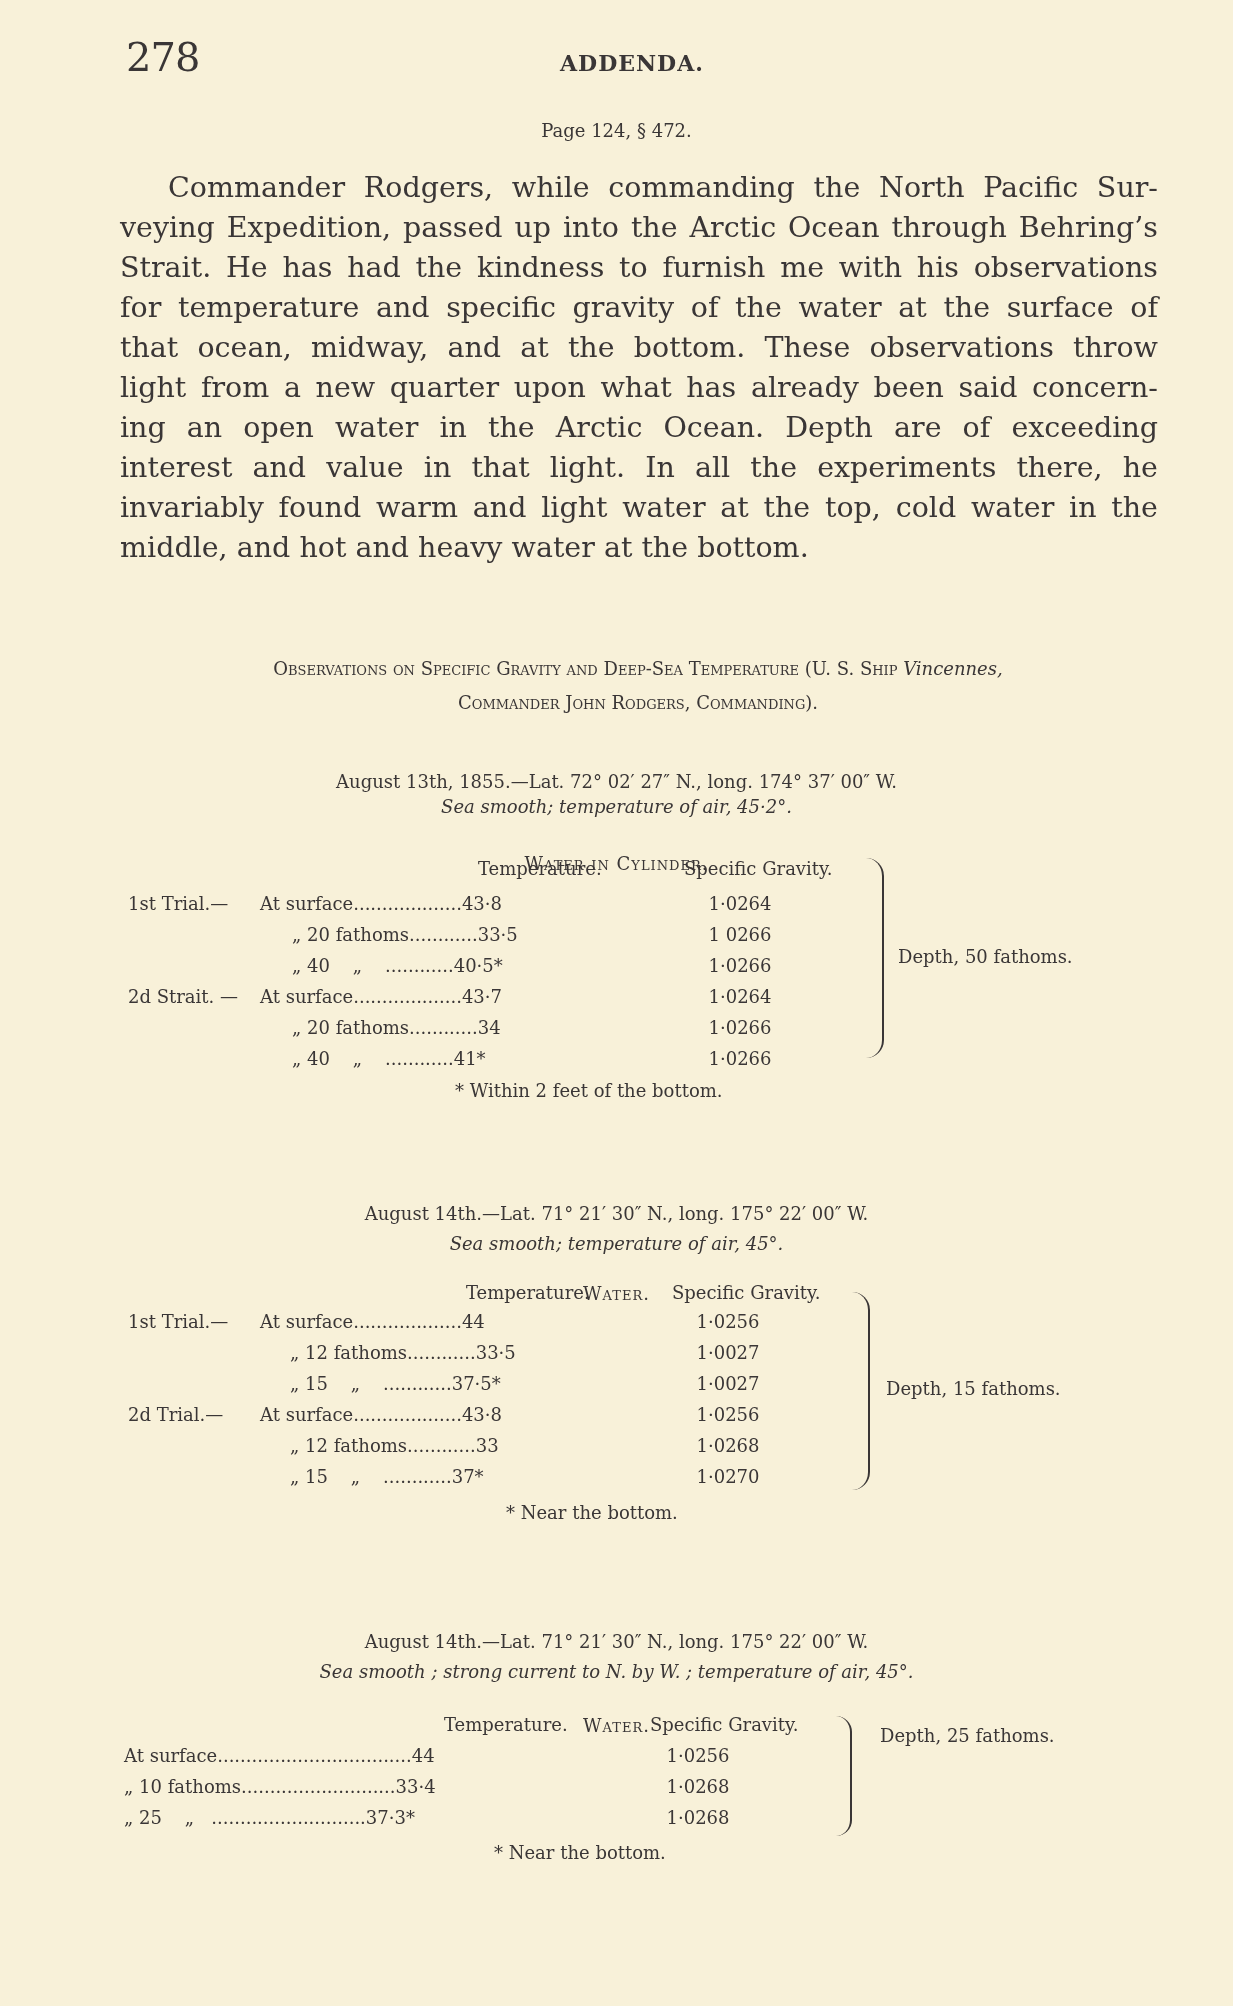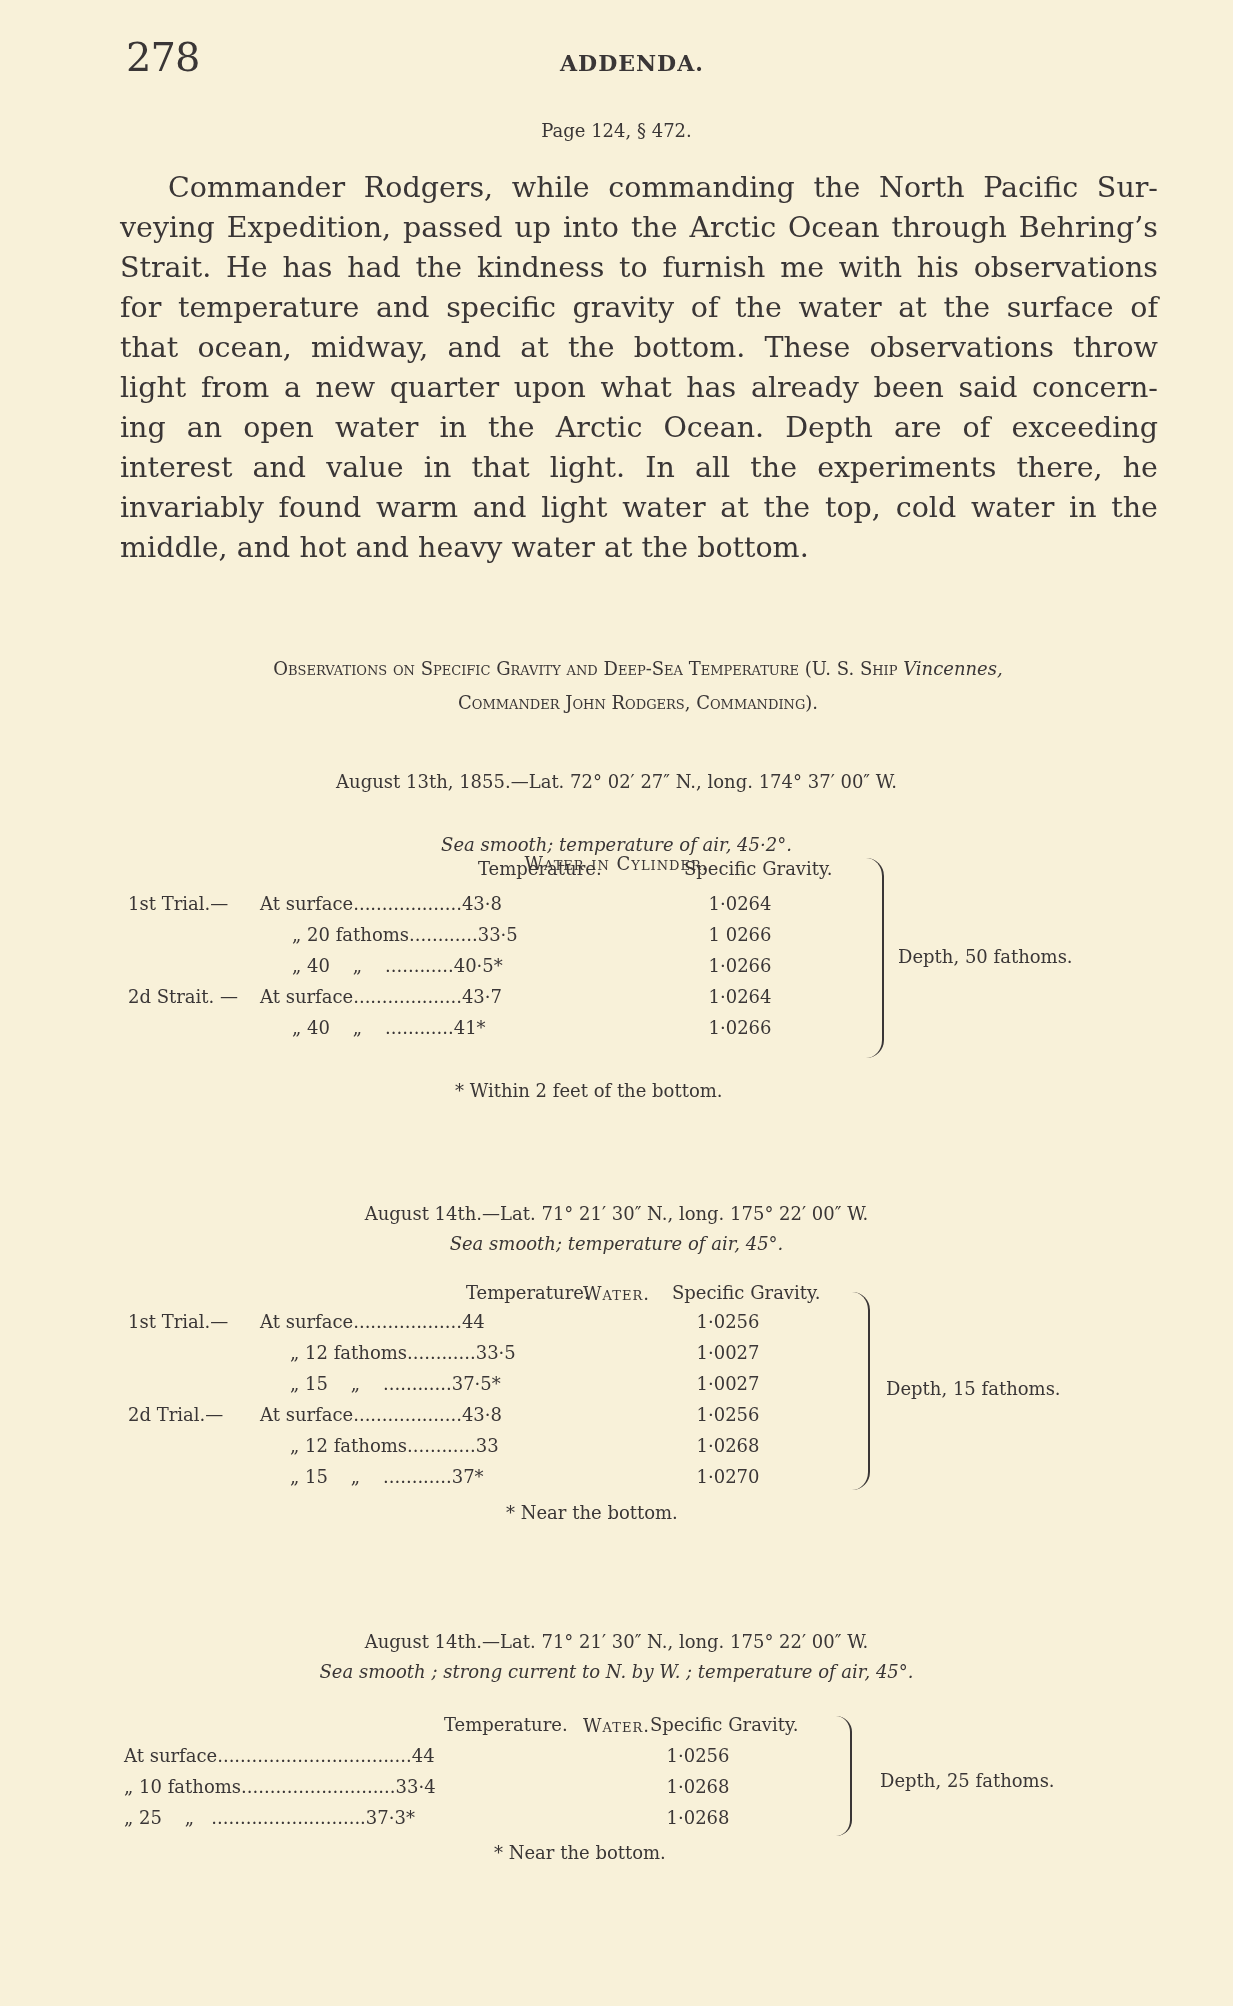--- a/index.html
+++ b/index.html
@@ -59,21 +59,21 @@
   <span class="line">invariably found warm and light water at the top, cold water in the</span>
   <span class="line last">middle, and hot and heavy water at the bottom.</span>
 </div>
 
 <div class="abs caption-title">
   <div><span class="sc">Observations on Specific Gravity and Deep-Sea Temperature (U. S. Ship </span><span class="italic">Vincennes,</span></div>
   <div class="sc">Commander John Rodgers, Commanding).</div>
 </div>
 
 <div class="abs center-line" style="top:734px;">August 13th, 1855.—Lat. 72° 02′ 27″ N., long. 174° 37′ 00″ W.</div>
-<div class="abs center-line italic" style="top:797px;">Sea smooth; temperature of air, 45·2°.</div>
+<div class="abs center-line italic" style="top:759px;">Sea smooth; temperature of air, 45·2°.</div>
 <div class="abs center-line section-head" style="top:816px;">Water in Cylinder.</div>
 
 <div class="abs" style="left:478px; top:858px; font-size:18px;">Temperature.</div>
 <div class="abs" style="left:684px; top:858px; font-size:18px;">Specific Gravity.</div>
 
 <table class="obs" style="left:128px; top:888px;">
   <tbody>
     <tr>
       <td style="width:132px">1st Trial.—</td>
       <td style="width:400px" class="lbl"><span>At surface</span><span class="dots">...................</span><span>43·8</span></td>
@@ -86,20 +86,25 @@
     </tr>
     <tr>
       <td></td>
       <td class="lbl" style="padding-left:32px; white-space:pre"><span>„ 40    „</span><span class="dots">    ............</span><span>40·5*</span></td>
       <td class="sg">1·0266</td>
     </tr>
     <tr>
       <td>2d Strait. —</td>
       <td class="lbl"><span>At surface</span><span class="dots">...................</span><span>43·7</span></td>
       <td class="sg">1·0264</td>
+    </tr>
+    <tr>
+      <td></td>
+      <td class="lbl" style="padding-left:32px"><span>„ 20 fathoms</span><span class="dots">............</span><span>34</span></td>
+      <td class="sg">1·0266</td>
     </tr>
     <tr>
       <td></td>
       <td class="lbl" style="padding-left:32px; white-space:pre"><span>„ 40    „</span><span class="dots">    ............</span><span>41*</span></td>
       <td class="sg">1·0266</td>
     </tr>
   </tbody>
 </table>
 <div class="brace" style="left:866px; top:858px; width:16px; height:200px;"></div>
 <div class="abs depth" style="left:898px; top:946px;">Depth, 50 fathoms.</div>
@@ -167,14 +172,14 @@
       <td class="lbl"><span>„ 10 fathoms</span><span class="dots">...........................</span><span>33·4</span></td>
       <td class="sg">1·0268</td>
     </tr>
     <tr>
       <td class="lbl" style="white-space:pre"><span>„ 25    „</span><span class="dots">   ...........................</span><span>37·3*</span></td>
       <td class="sg">1·0268</td>
     </tr>
   </tbody>
 </table>
 <div class="brace" style="left:836px; top:1716px; width:14px; height:120px;"></div>
-<div class="abs depth" style="left:880px; top:1770px;text-align:right;">Depth, 25 fathoms.</div>
+<div class="abs depth" style="left:880px; top:1725px;text-align:right;">Depth, 25 fathoms.</div>
 <div class="abs footnote" style="left:494px; top:1842px;">* Near the bottom.</div>
 
 </body></html>

